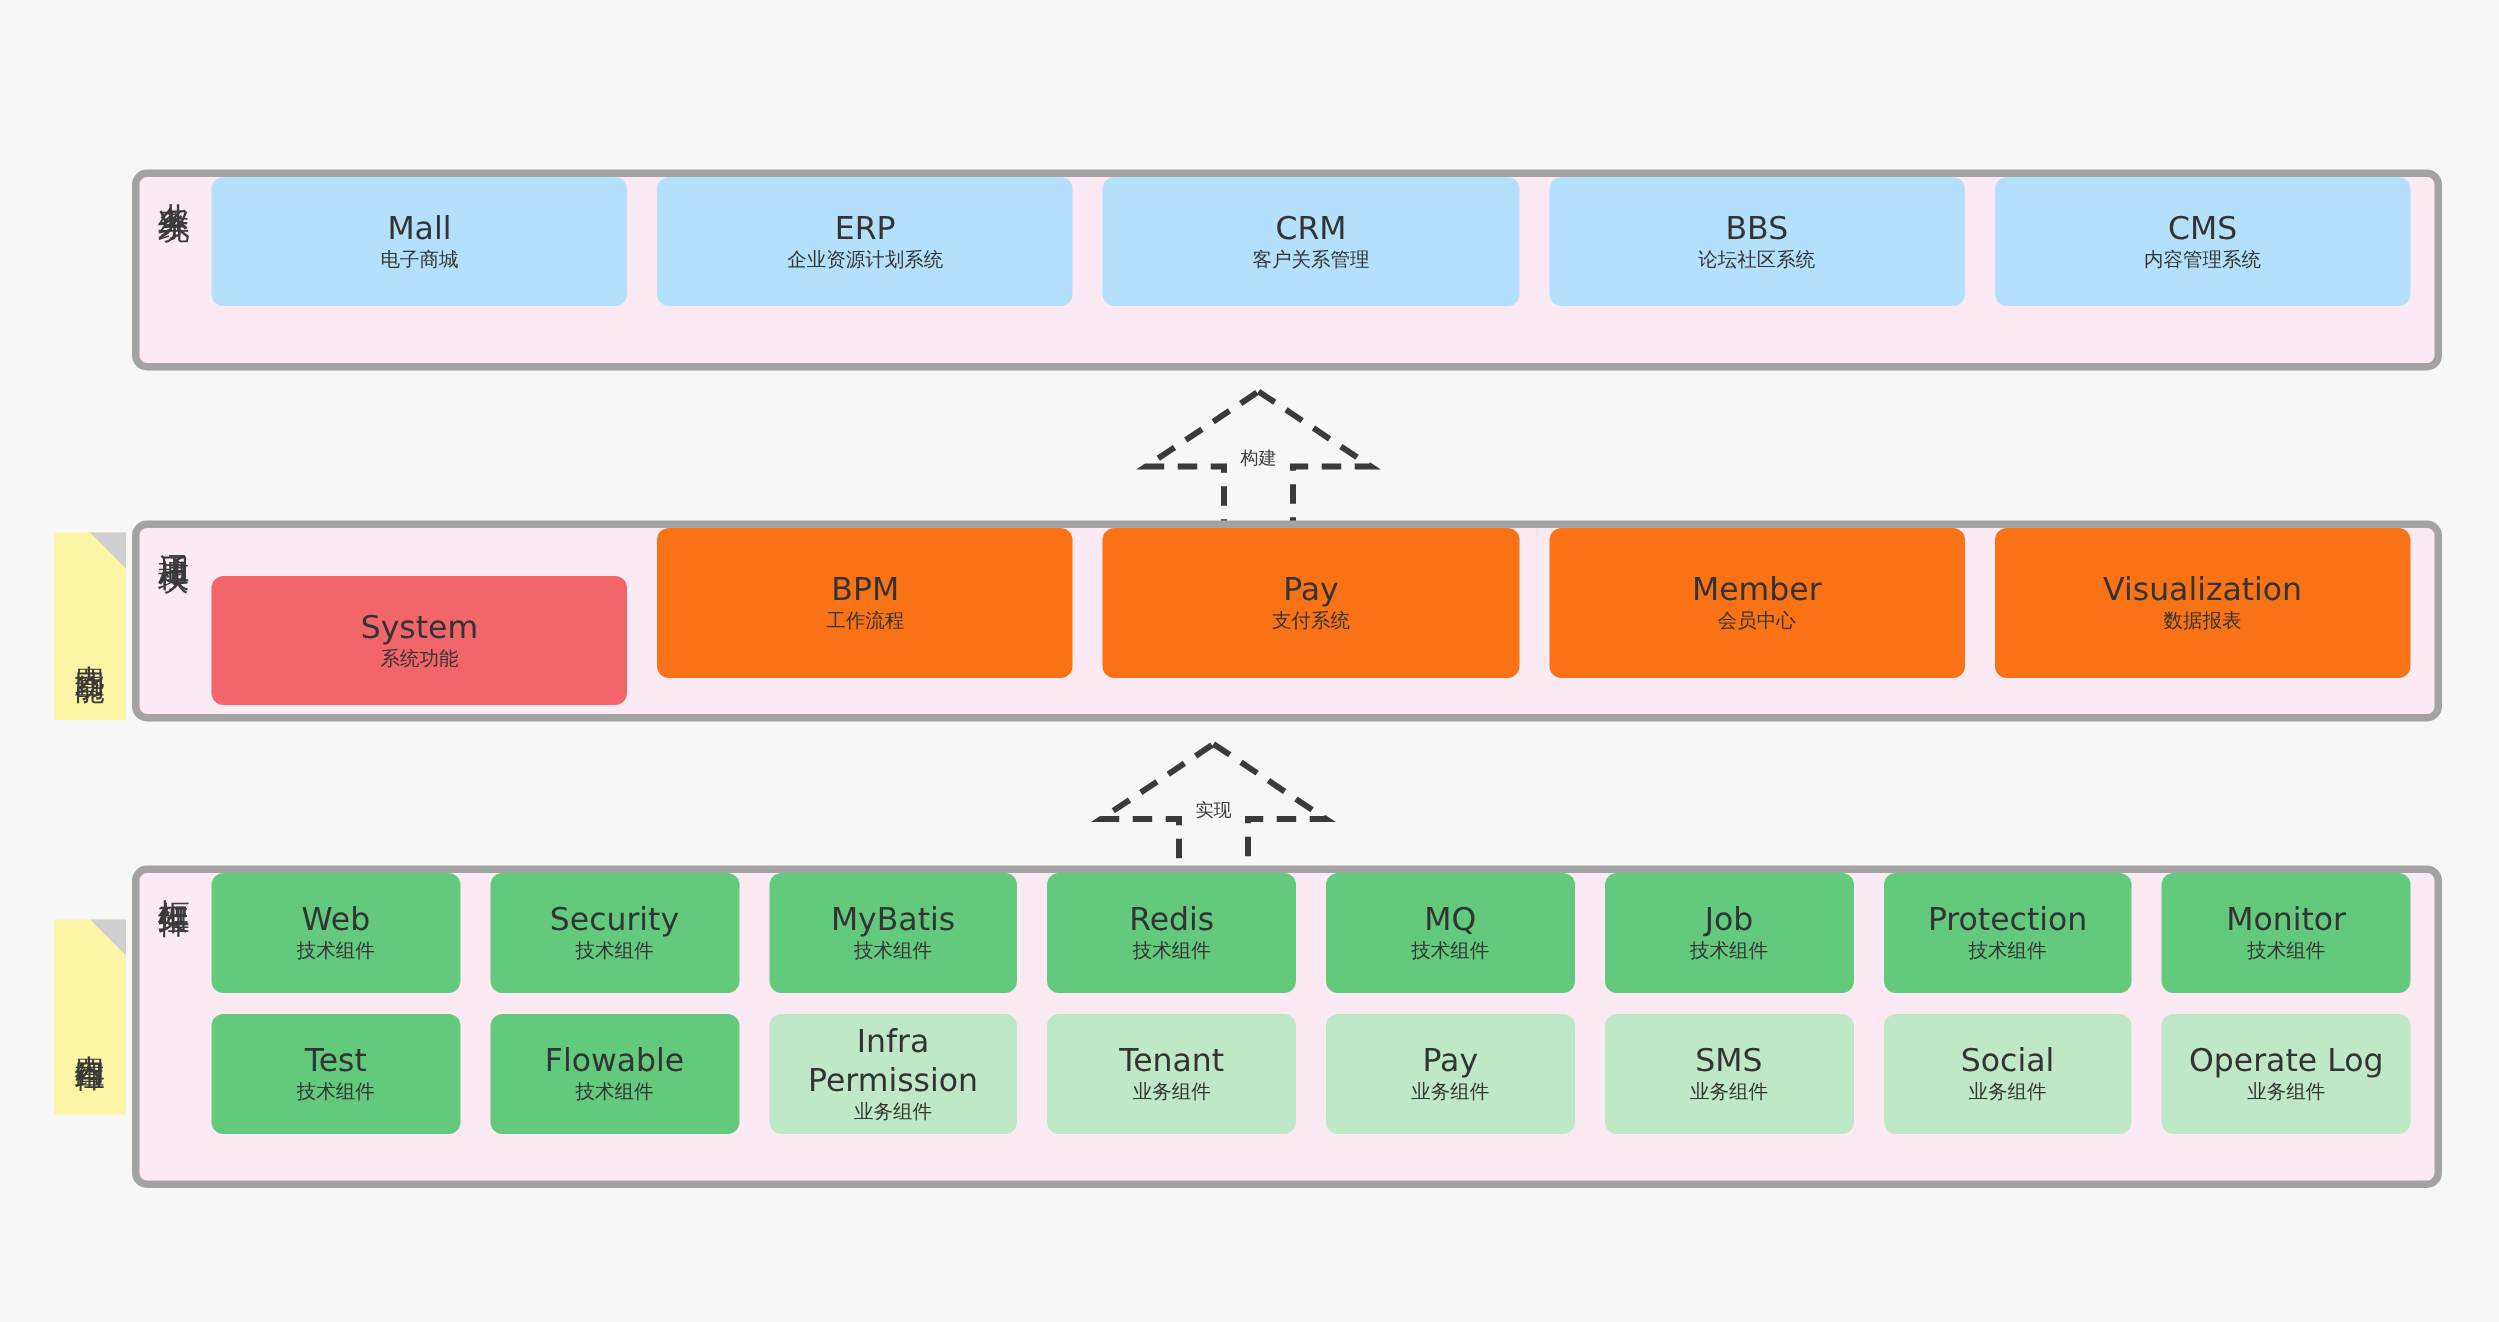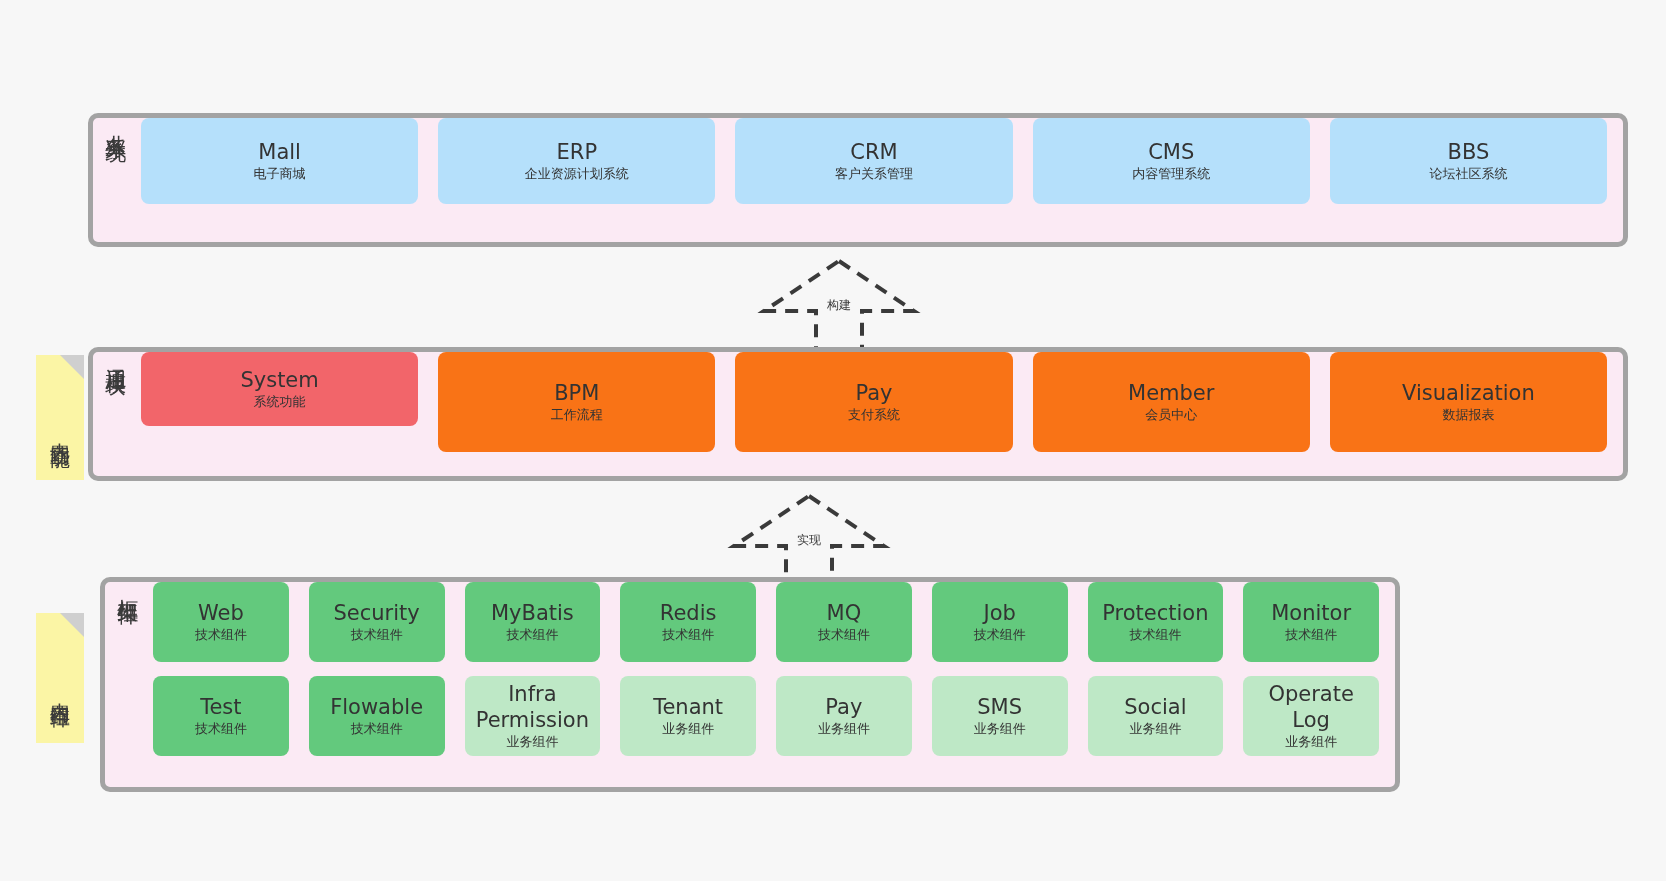--- a/index.html
+++ b/index.html
@@ -70,21 +70,21 @@
     text-align: center;
     box-sizing: border-box;
     padding: 6px 8px;
     line-height: 1.22;
     color: #333;
   }
   .card .t1 { font-size: 21px; }
   .card .t2 { font-size: 13px; }
 
   .card.blue      { background: #b5e0fb; height: 86px; }
-  .card.red       { background: #f2656a; height: 74px; }
+  .card.red       { background: #f2656a; height: 86px; margin-top: 32px; }
   .card.pink      { background: #f97316; height: 100px; }
   .card.green     { background: #63c97d; height: 80px; }
   .card.lightgreen{ background: #bee8c6; height: 80px; }
 
   
   .note {
     position: absolute;
     width: 48px;
     background: #fbf5a5;
     display: flex;
@@ -144,26 +144,26 @@
         </div>
         <div class="card blue">
           <div class="t1">ERP</div>
           <div class="t2">企业资源计划系统</div>
         </div>
         <div class="card blue">
           <div class="t1">CRM</div>
           <div class="t2">客户关系管理</div>
         </div>
         <div class="card blue">
+          <div class="t1">BBS</div>
+          <div class="t2">论坛社区系统</div>
+        </div>
+        <div class="card blue">
           <div class="t1">CMS</div>
           <div class="t2">内容管理系统</div>
-        </div>
-        <div class="card blue">
-          <div class="t1">BBS</div>
-          <div class="t2">论坛社区系统</div>
         </div>
       </div>
     </div>
   </div>
 
   <div class="arrow" id="arrow-build" style="left:754px; top:255px;">
     <svg viewBox="0 0 170 100" preserveAspectRatio="none" aria-hidden="true">
       <path d="M85 6 L160 56 L108 56 L108 96 L62 96 L62 56 L10 56 Z" fill="none" stroke="#3a3a3a" stroke-width="4" stroke-dasharray="13 9" stroke-linecap="butt"></path>
     </svg>
     <div class="arrow-label">构建</div>
@@ -207,21 +207,21 @@
       <path d="M85 6 L160 56 L108 56 L108 96 L62 96 L62 56 L10 56 Z" fill="none" stroke="#3a3a3a" stroke-width="4" stroke-dasharray="13 9" stroke-linecap="butt"></path>
     </svg>
     <div class="arrow-label">实现</div>
   </div>
 
   <div class="note" id="note-builtin-component" style="left:36px; top:613px; height:130px;">
     <div class="fold"></div>
     <span>内置组件</span>
   </div>
 
-  <div class="band" id="band-framework" style="left:100px; top:577px; width:1300px; height:215px;">
+  <div class="band" id="band-framework" style="left:88px; top:577px; width:1540px; height:215px;">
     <div class="band-label">框架组件</div>
     <div class="band-body">
 
       <div class="row">
         <div class="card green">
           <div class="t1">Web</div>
           <div class="t2">技术组件</div>
         </div>
         <div class="card green">
           <div class="t1">Security</div>

